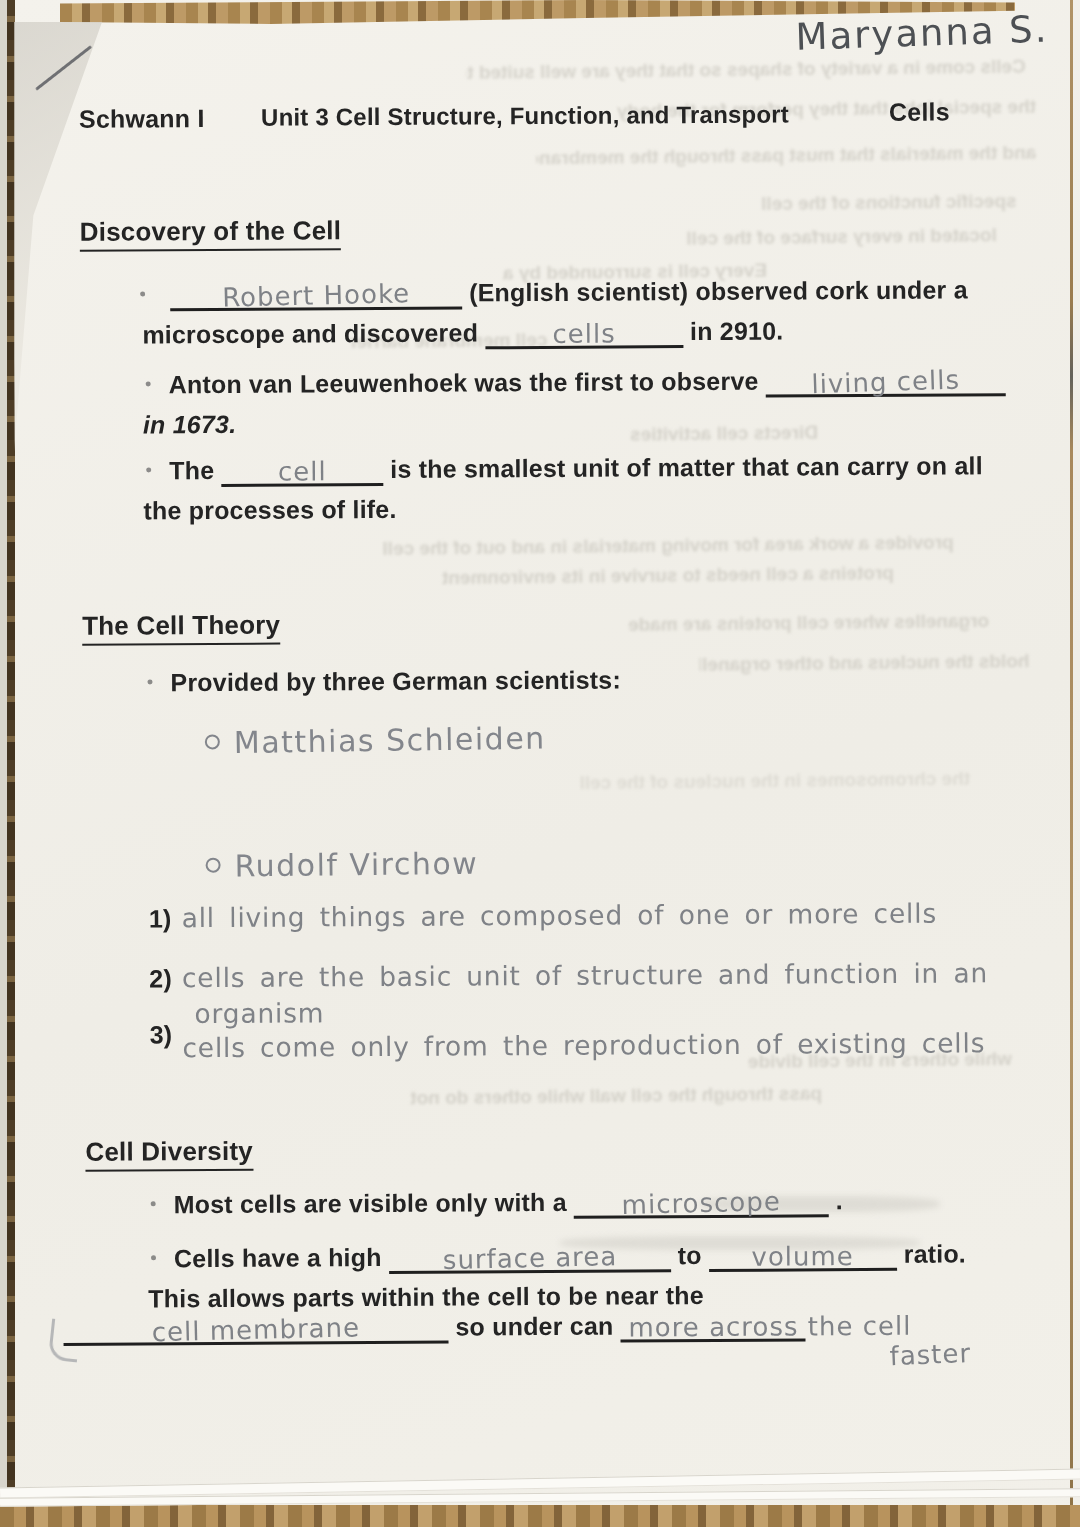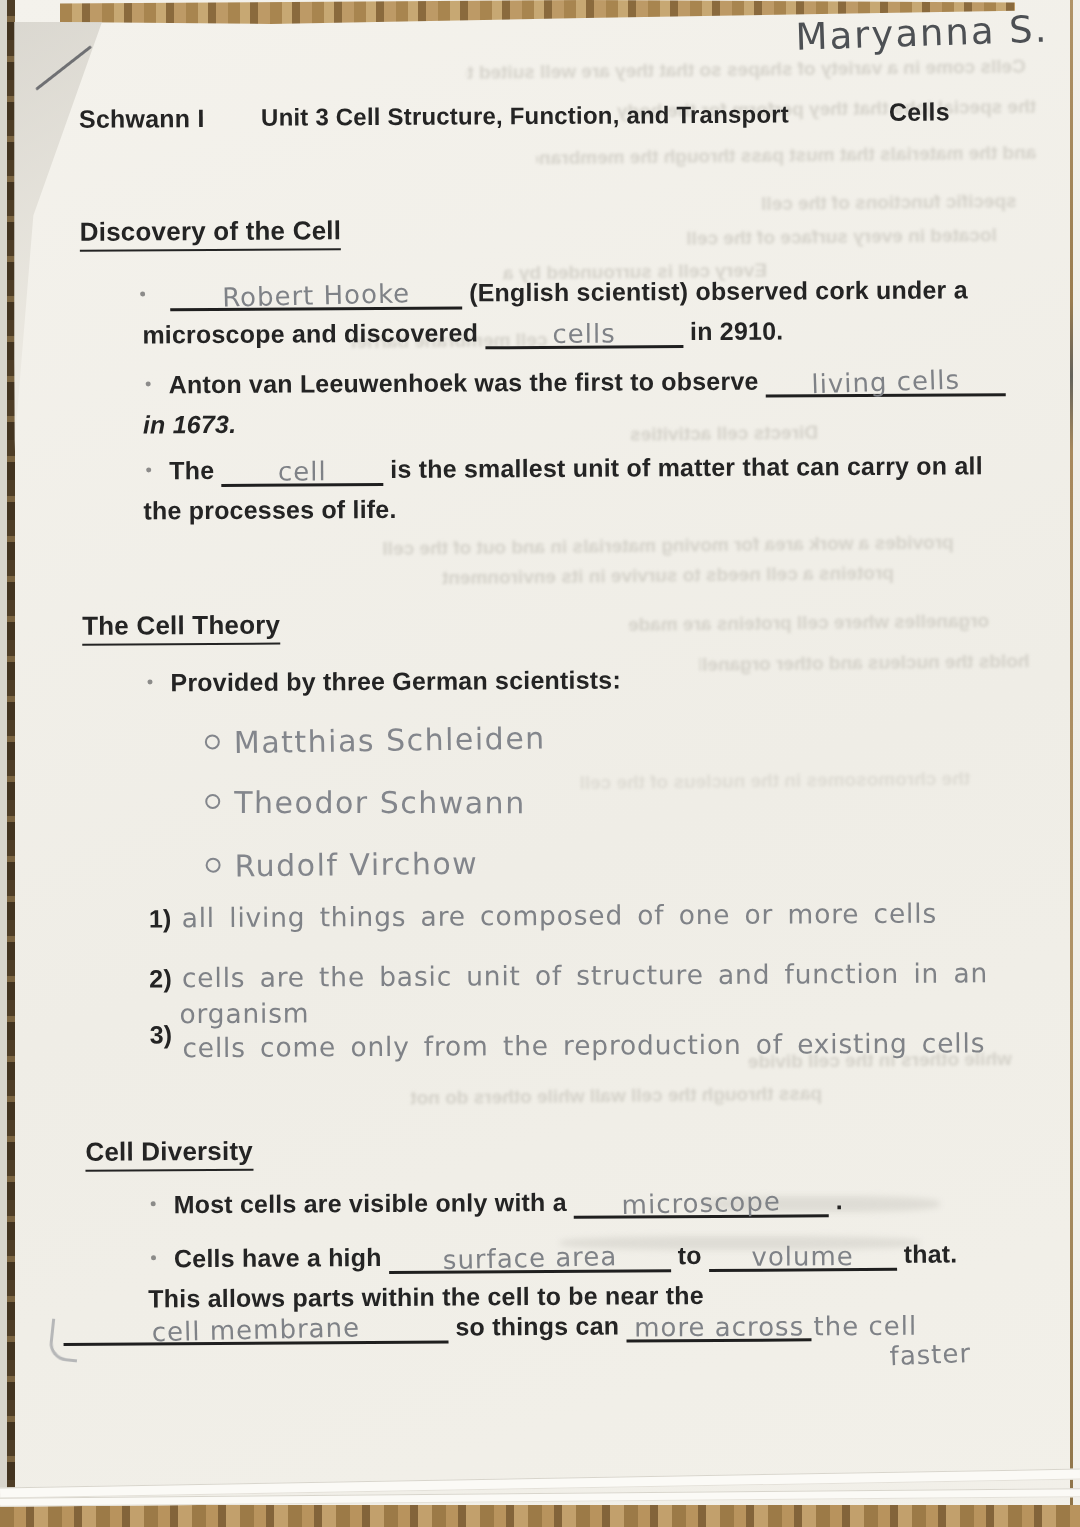--- a/index.html
+++ b/index.html
@@ -127,54 +127,51 @@
     <div class="pline" style="left:83px;top:608px;">
       <span class="headu">The Cell Theory</span>
     </div>
     <div class="pline" style="left:148px;top:666px;">
       <span class="dot"></span><span>Provided by three German scientists:</span>
     </div>
 
     <div class="sciline" style="left:205px;top:722px;transform:rotate(-.5deg);">
       <span class="circ"></span><span>Matthias Schleiden</span>
     </div>
-    <div class="sciline" style="left:205px;top:784px;transform:rotate(.4deg);">
-      <span class="circ"></span><span>Theodor Schwann</span>
-    </div>
     <div class="sciline" style="left:205px;top:846px;transform:rotate(-.3deg);">
       <span class="circ"></span><span>Rudolf Virchow</span>
     </div>
 
     <div class="pline numline" style="left:148px;top:900px;">
       <span>1)</span><span class="hwtxt">all living things are composed of one or more cells</span>
     </div>
     <div class="pline numline" style="left:148px;top:960px;">
       <span>2)</span><span class="hwtxt">cells are the basic unit of structure and function in an</span>
     </div>
-    <div class="pline numline" style="left:178px;top:996px;">
+    <div class="pline numline" style="left:193px;top:996px;">
       <span class="hwtxt" style="margin-left:0;">organism</span>
     </div>
     <div class="pline numline" style="left:148px;top:1020px;">
       <span style="position:relative;top:-4px;">3)</span><span class="hwtxt" style="position:relative;top:10px;">cells come only from the reproduction of existing cells</span>
     </div>
 
     <div class="pline" style="left:83px;top:1134px;">
       <span class="headu">Cell Diversity</span>
     </div>
 
     <div class="pline" style="left:148px;top:1188px;">
       <span class="dot"></span><span>Most cells are visible only with a</span><span class="blank" style="width:255px;"><span class="hw" style="transform:rotate(-1deg);display:inline-block;">microscope</span></span><span>.</span>
     </div>
 
     <div class="pline" style="left:148px;top:1242px;">
-      <span class="dot"></span><span>Cells have a high</span><span class="blank" style="width:282px;"><span class="hw" style="transform:rotate(-1deg);display:inline-block;">surface area</span></span><span>to</span><span class="blank" style="width:188px;"><span class="hw">volume</span></span><span>that.</span>
+      <span class="dot"></span><span>Cells have a high</span><span class="blank" style="width:282px;"><span class="hw" style="transform:rotate(-1deg);display:inline-block;">surface area</span></span><span>to</span><span class="blank" style="width:188px;"><span class="hw">volume</span></span><span>ratio.</span>
     </div>
     <div class="pline" style="left:145px;top:1282px;">
       <span>This allows parts within the cell to be near the</span>
     </div>
 
     <div class="pline" style="left:60px;top:1312px;">
-      <span class="blank" style="width:385px;margin-left:0;"><span class="hw" style="transform:rotate(-1deg);display:inline-block;">cell membrane</span></span><span>so things can</span><span class="blank ovf" style="width:185px;"><span class="hw"><span>more</span> <span>across the cell</span></span></span>
+      <span class="blank" style="width:385px;margin-left:0;"><span class="hw" style="transform:rotate(-1deg);display:inline-block;">cell membrane</span></span><span>so under can</span><span class="blank ovf" style="width:185px;"><span class="hw"><span>more</span> <span>across the cell</span></span></span>
     </div>
     <div class="fasterhw">faster</div>
 
   </div>
 </div>
 
 </body></html>

